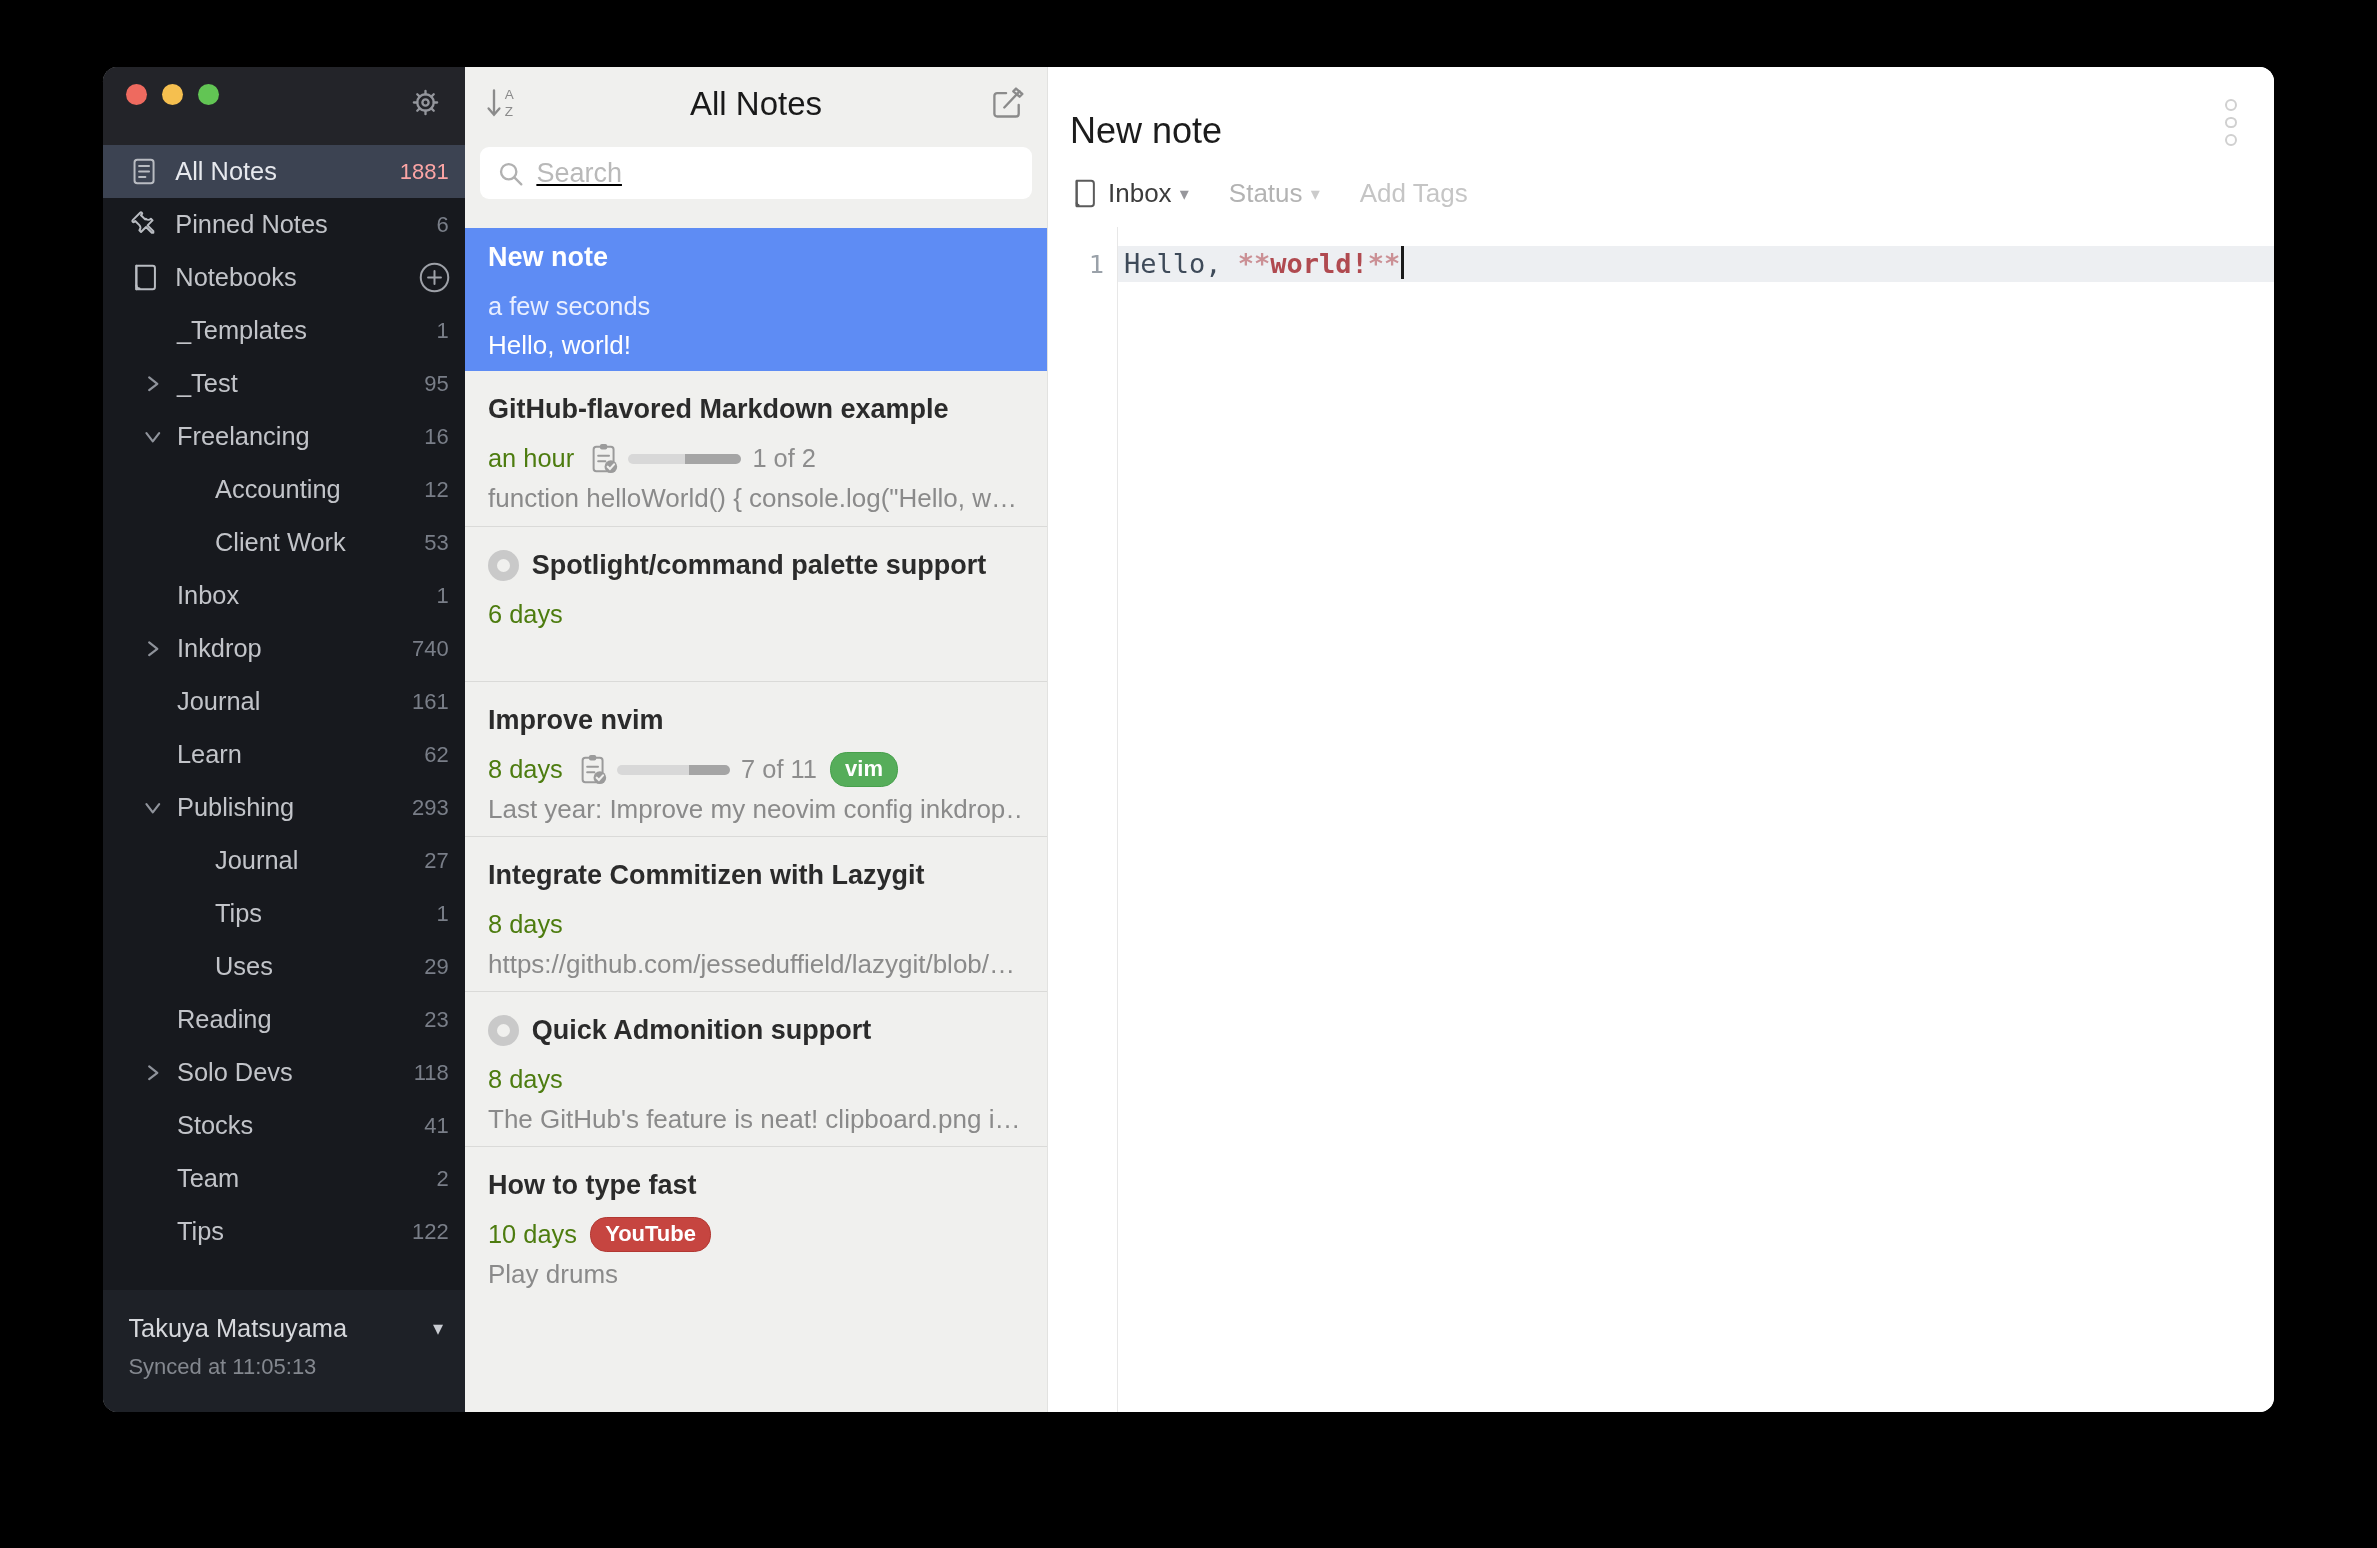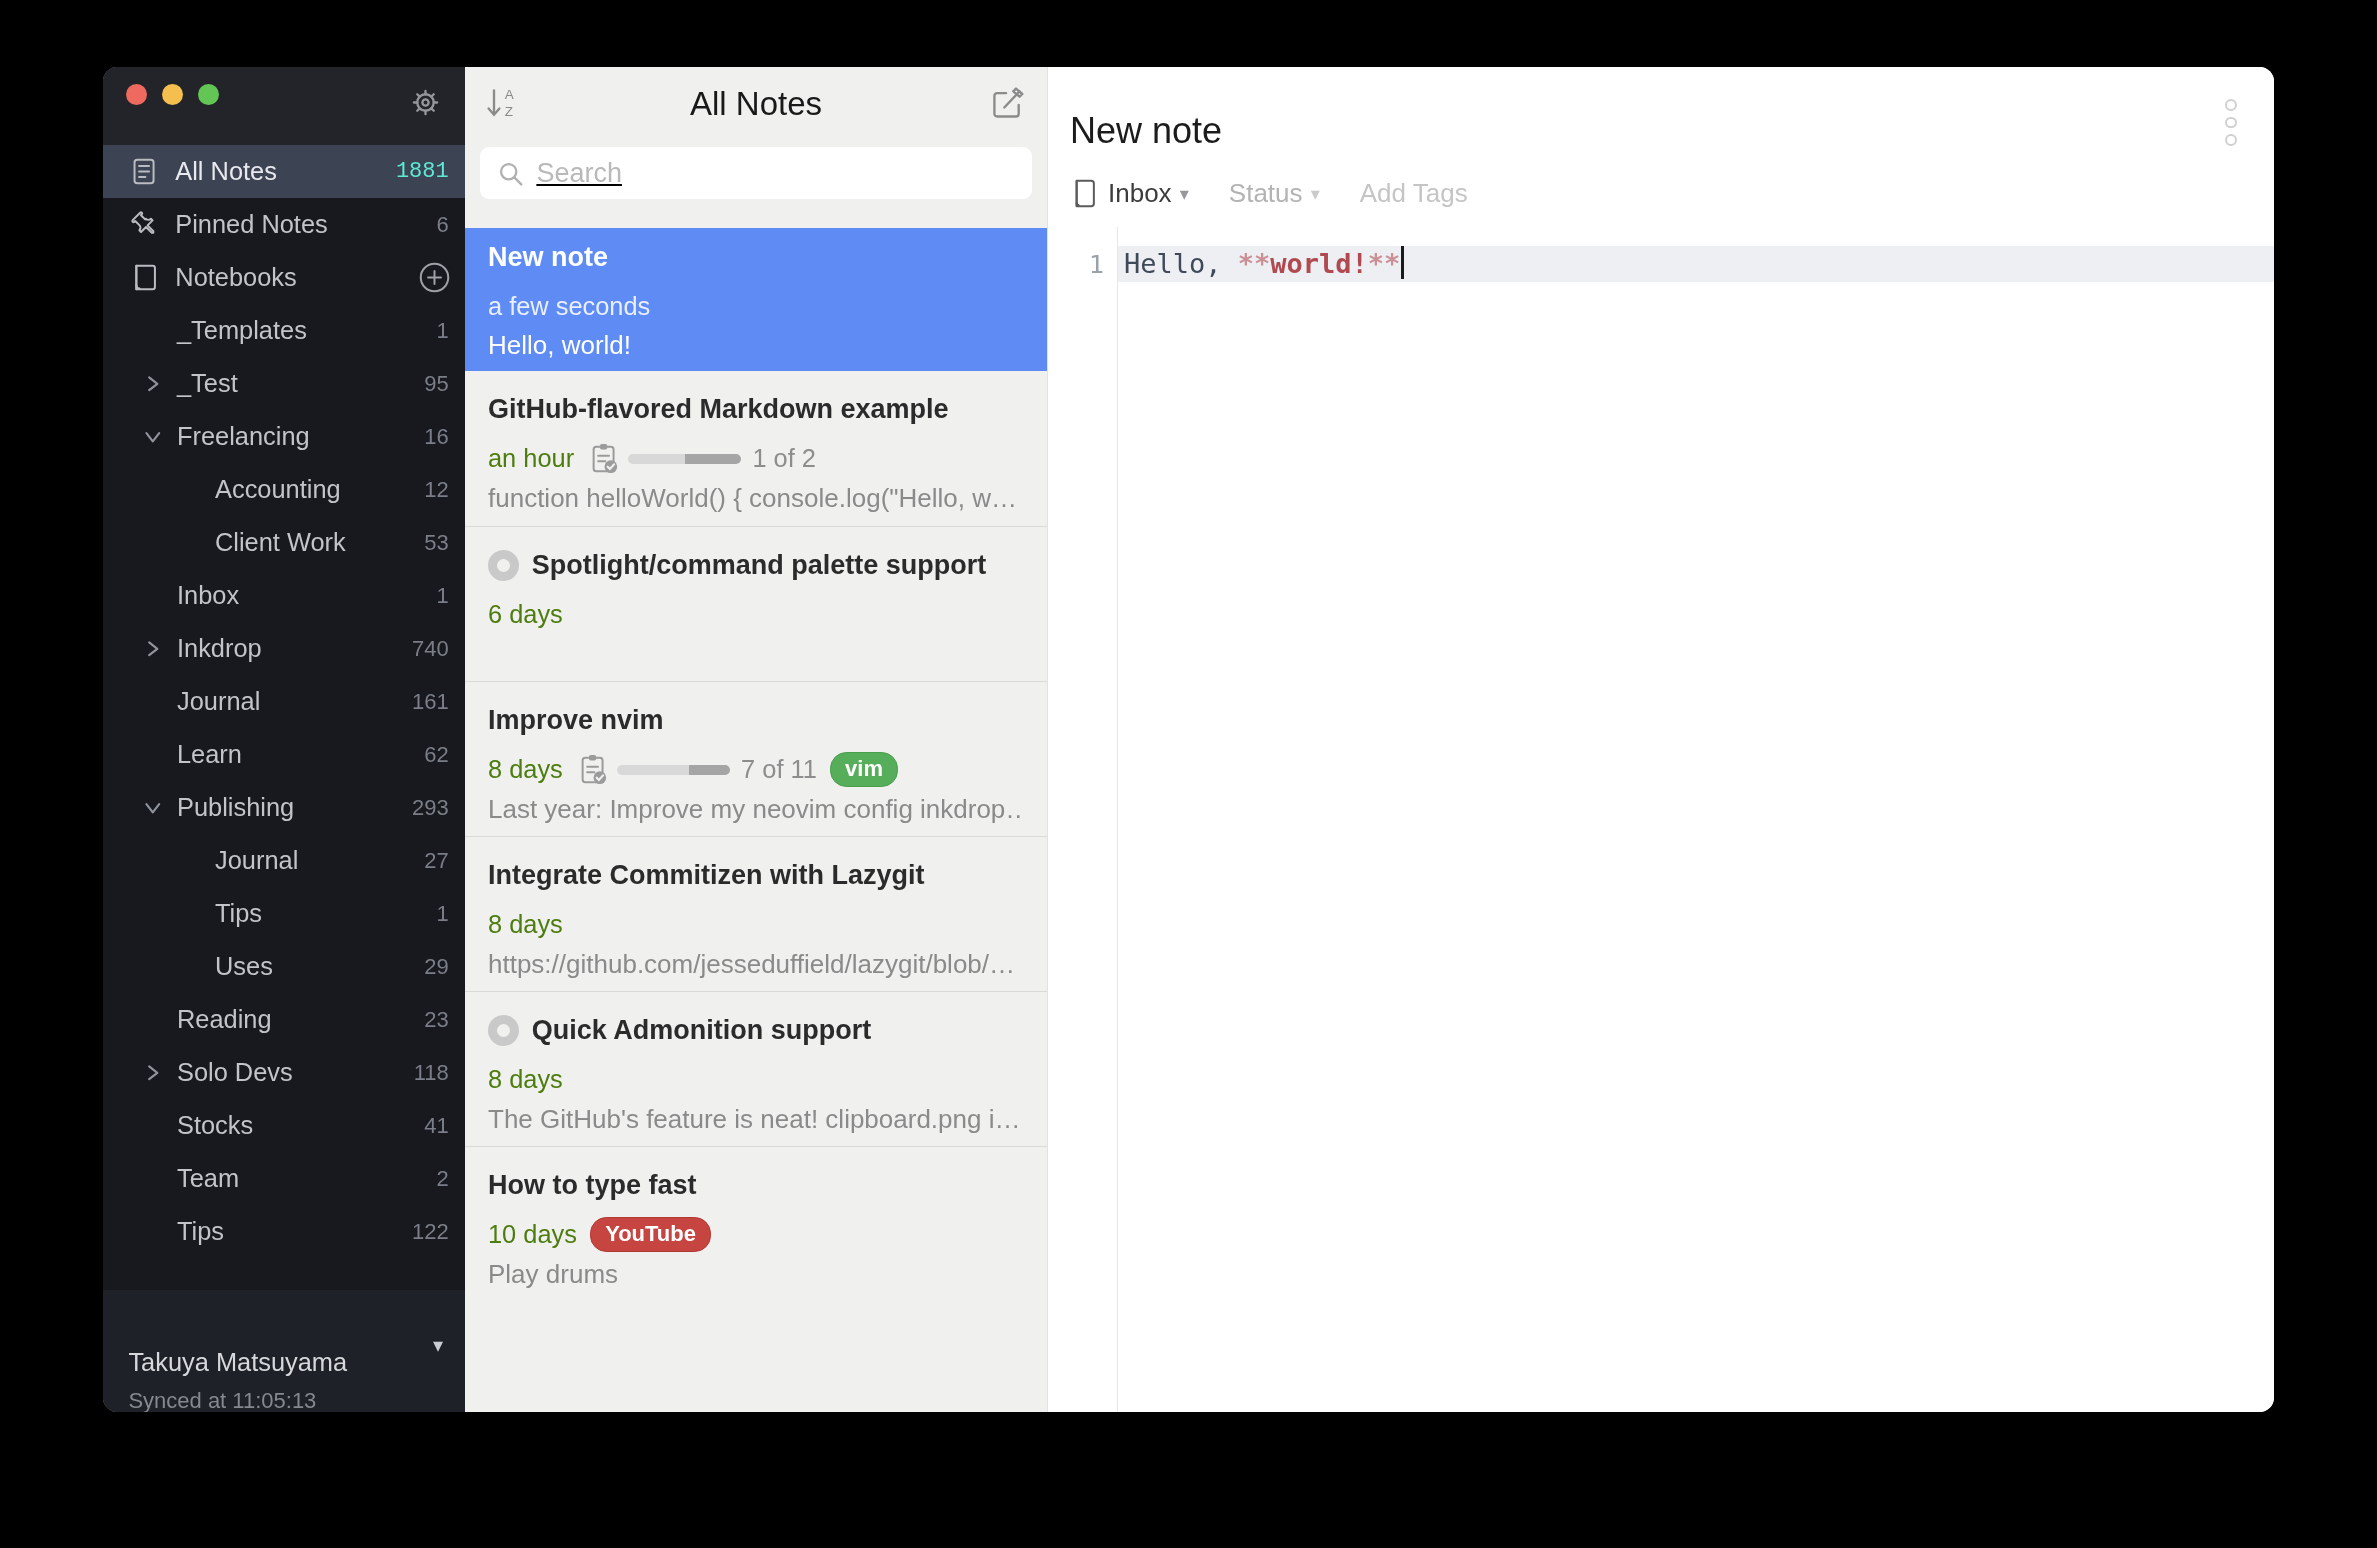--- a/index.html
+++ b/index.html
@@ -14,29 +14,29 @@
   .tdot { position:absolute; top:17px; width:21px; height:21px; border-radius:50%; }
   .tdot.r { left:23px; background:#ee6a5f; }
   .tdot.y { left:59px; background:#f5bf4f; }
   .tdot.g { left:95px; background:#62c554; }
   .gear { position:absolute; right:23.6px; top:20px; width:31px; height:31px; color:#94969c; }
   .nav { flex:1; overflow:hidden; }
   .srow { height:53px; display:flex; align-items:center; font-size:25.4px; color:#c2c4c9; position:relative; cursor:default; }
   .srow.selected { background:#3c4352; color:#e7e9ee; }
   .sicon { width:29px; height:29px; margin-left:27px; margin-right:16.3px; color:#b9bcc2; flex-shrink:0; }
   .scount { margin-left:auto; margin-right:16.3px; font-size:22px; color:#797e88; }
-  .selected .scount { color:#5eead4;font-family:Liberation Mono, monospace; }
+  .selected .scount { color:#fca5a5; }
   .plusbtn { margin-left:auto; margin-right:14.5px; width:33px; height:33px; color:#9ea1a8; }
   .srow.lvl1 { padding-left:74px; }
   .srow.lvl2 { padding-left:112px; }
   .chev { position:absolute; left:38px; top:50%; margin-top:-11.8px; width:23.6px; height:23.6px; color:#8f939b; }
   .chev.down { transform:rotate(90deg); }
   .sfooter { height:122px; background:#1e2127; flex-shrink:0; padding:23.6px 22px 0 25.4px; }
   .fnamerow { display:flex; align-items:center; }
-  .fname { font-size:25.4px; color:#d6d8dc;margin-top:34px; }
+  .fname { font-size:25.4px; color:#d6d8dc; }
   .fcaret { margin-left:auto; color:#c9ccd2; font-size:20px; }
   .fsync { margin-top:11px; font-size:22px; color:#84888f; }
 
   
   .midpanel { width:583px; flex-shrink:0; background:#f0f0ee; border-right:0.9px solid #e2e2e0;
               display:flex; flex-direction:column; }
   .midheader { height:69px; position:relative; flex-shrink:0; }
   .sorticon { position:absolute; left:20px; top:18px; width:36px; height:36px; color:#8b8b8b; }
   .midtitle { text-align:center; font-size:33px; color:#191919; line-height:74px; }
   .composeicon { position:absolute; right:22px; top:18px; width:36px; height:36px; color:#8b8b8b; }

